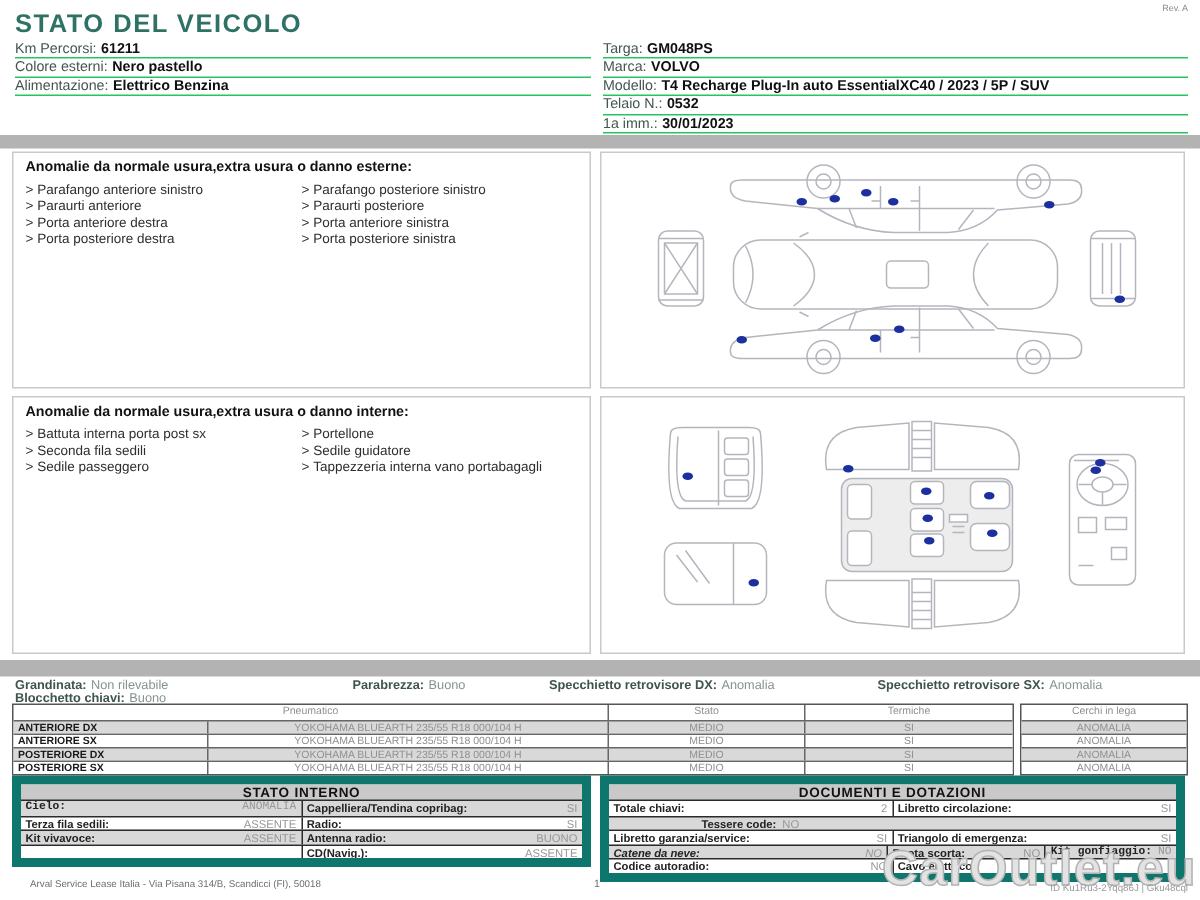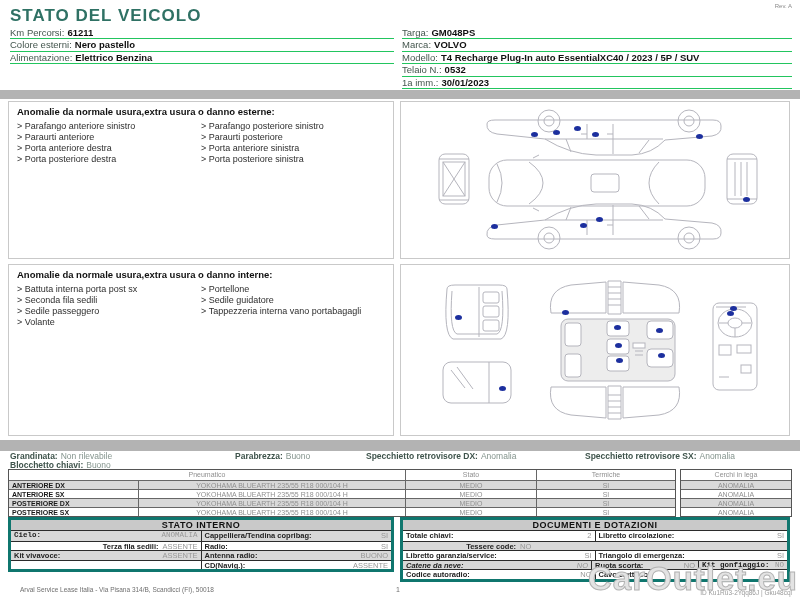--- a/index.html
+++ b/index.html
@@ -63,21 +63,21 @@
   .t-term{flex:1}
   .t-h1{width:396px}
   .t-h2{width:131px}
   .t-h3{flex:1}
   #tire-main .t-row.data:nth-child(odd){background:#fff}
   #tire-main .t-row.data:nth-of-type(2),#tire-main .t-row.data:nth-of-type(4){background:#d9d9d9}
   #tire-cerchi .t-row:nth-of-type(2),#tire-cerchi .t-row:nth-of-type(4){background:#d9d9d9}
   .t-full{flex:1}
 
   
-  .kv-table{border:3px solid #0f766e;font-size:7.5px}
+  .kv-table{border:6px solid #0f766e;font-size:7.5px}
   #stato-table{left:8px;top:517px;width:386px}
   #doc-table{left:400px;top:517px;width:390px}
   .kv-title{height:11px;line-height:11px;text-align:center;font-weight:bold;font-size:9px;
     background:#c9c9c9;color:#111;border-bottom:1px solid #2b2b2b;letter-spacing:.5px}
   .kv-row{display:flex;height:9.5px;line-height:9px}
   .kv-row + .kv-row{border-top:1px solid #2b2b2b}
   .kv-cell{display:flex;justify-content:space-between;padding:0 3px;overflow:hidden;white-space:nowrap}
   .kv-cell + .kv-cell{border-left:1px solid #2b2b2b}
   .kv-label{font-weight:bold;color:#222}
   .kv-value{color:#979797;margin-left:4px}
@@ -181,21 +181,20 @@
     <div class="dot" style="left: 195px; top: 115px; background: rgb(28, 47, 158);"></div>
   </div>
 
 <div class="abs panel" id="int-box">
   <div class="anom-heading">Anomalie da normale usura,extra usura o danno interne:</div>
   <div class="anom-cols">
     <div class="anom-col" id="int-list-left">
         <div class="anom-item"><span class="marker">&gt;&nbsp;</span>Battuta interna porta post sx</div>
         <div class="anom-item"><span class="marker">&gt;&nbsp;</span>Seconda fila sedili</div>
         <div class="anom-item"><span class="marker">&gt;&nbsp;</span>Sedile passeggero</div>
-        <div class="anom-item"><span class="marker">&gt;&nbsp;</span>Volante</div>
       </div>
     <div class="anom-col" id="int-list-right">
         <div class="anom-item"><span class="marker">&gt;&nbsp;</span>Portellone</div>
         <div class="anom-item"><span class="marker">&gt;&nbsp;</span>Sedile guidatore</div>
         <div class="anom-item"><span class="marker">&gt;&nbsp;</span>Tappezzeria interna vano portabagagli</div>
       </div>
   </div>
 </div>
 
 <div class="abs panel diagram" id="int-diagram">
@@ -331,21 +330,21 @@
         <div class="kv-cell" style="flex: 1 1 0%; font-family: Liberation Mono, monospace;">
           <span class="kv-label">Cielo:</span>
           <span class="kv-value">ANOMALIA</span>
         </div>
         <div class="kv-cell" style="flex: 1 1 0%;">
           <span class="kv-label">Cappelliera/Tendina copribag:</span>
           <span class="kv-value">SI</span>
         </div>
       </div>
       <div class="kv-row">
-        <div class="kv-cell" style="flex: 1 1 0%; justify-content: flex-end;">
+        <div class="kv-cell" style="flex: 1 1 0%;">
           <span class="kv-label">Terza fila sedili:</span>
           <span class="kv-value">ASSENTE</span>
         </div>
         <div class="kv-cell" style="flex: 1 1 0%;">
           <span class="kv-label">Radio:</span>
           <span class="kv-value">SI</span>
         </div>
       </div>
       <div class="kv-row">
         <div class="kv-cell" style="flex: 1 1 0%;">

